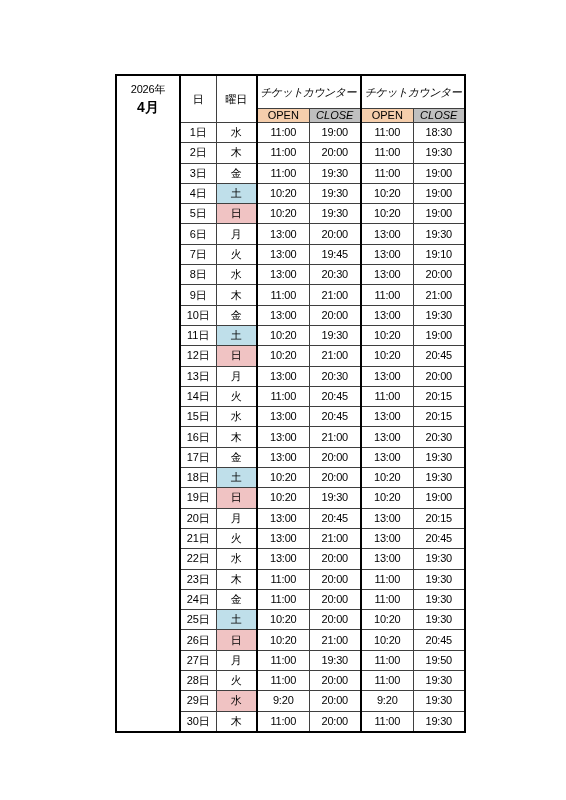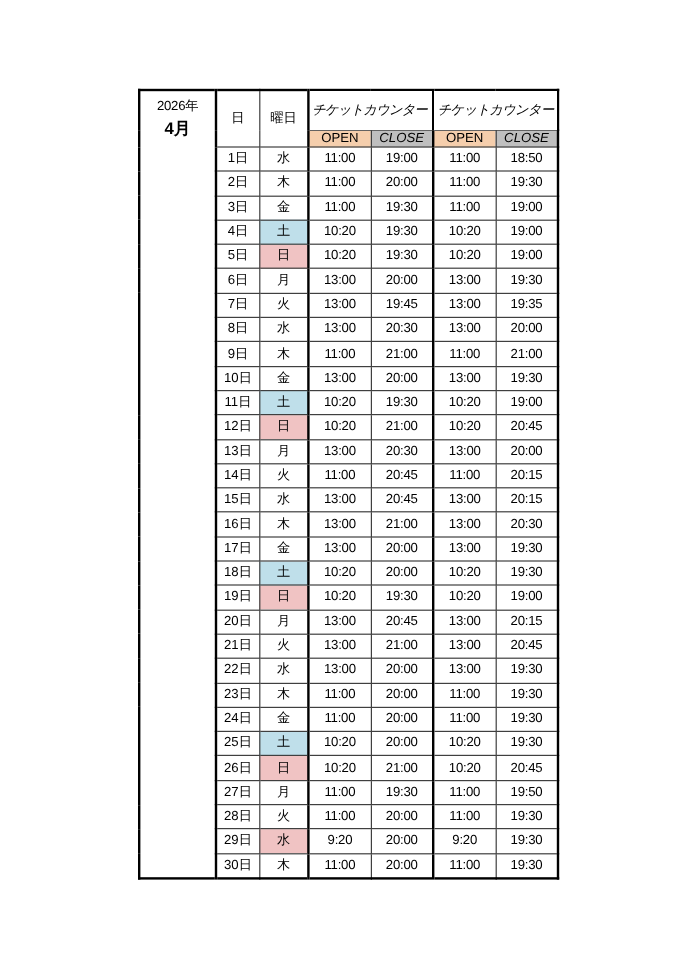--- a/index.html
+++ b/index.html
@@ -161,21 +161,21 @@
     </thead>
     <tbody id="table-body">
 
     <tr>
           <td class="title-blank" rowspan="30"></td>
           <td class="row-cell cell-day">1日</td>
           <td class="row-cell cell-wd">水</td>
           <td class="row-cell cell-time grp-left">11:00</td>
           <td class="row-cell cell-time">19:00</td>
           <td class="row-cell cell-time grp-left">11:00</td>
-          <td class="row-cell cell-time">18:50</td>
+          <td class="row-cell cell-time">18:30</td>
         </tr>
         <tr>
           <td class="row-cell cell-day">2日</td>
           <td class="row-cell cell-wd">木</td>
           <td class="row-cell cell-time grp-left">11:00</td>
           <td class="row-cell cell-time">20:00</td>
           <td class="row-cell cell-time grp-left">11:00</td>
           <td class="row-cell cell-time">19:30</td>
         </tr>
         <tr>
@@ -209,21 +209,21 @@
           <td class="row-cell cell-time">20:00</td>
           <td class="row-cell cell-time grp-left">13:00</td>
           <td class="row-cell cell-time">19:30</td>
         </tr>
         <tr>
           <td class="row-cell cell-day">7日</td>
           <td class="row-cell cell-wd">火</td>
           <td class="row-cell cell-time grp-left">13:00</td>
           <td class="row-cell cell-time">19:45</td>
           <td class="row-cell cell-time grp-left">13:00</td>
-          <td class="row-cell cell-time">19:35</td>
+          <td class="row-cell cell-time">19:10</td>
         </tr>
         <tr>
           <td class="row-cell cell-day">8日</td>
           <td class="row-cell cell-wd">水</td>
           <td class="row-cell cell-time grp-left">13:00</td>
           <td class="row-cell cell-time">20:30</td>
           <td class="row-cell cell-time grp-left">13:00</td>
           <td class="row-cell cell-time">20:00</td>
         </tr>
         <tr>

